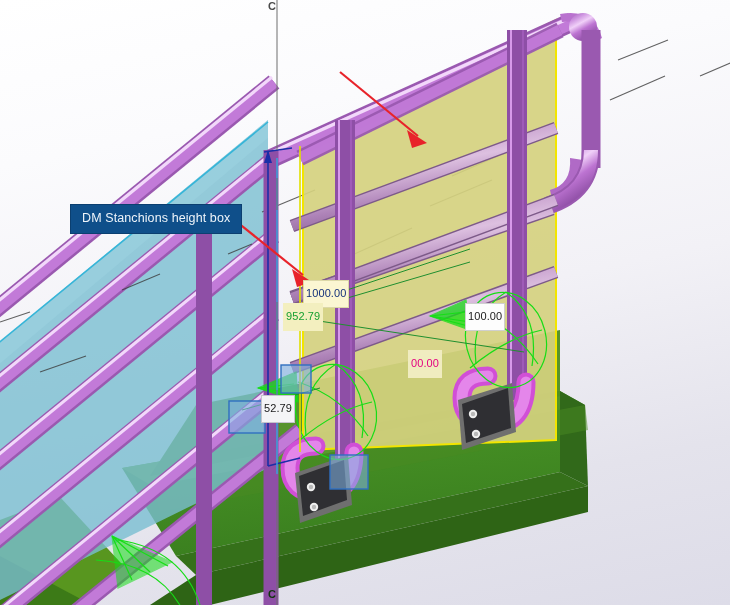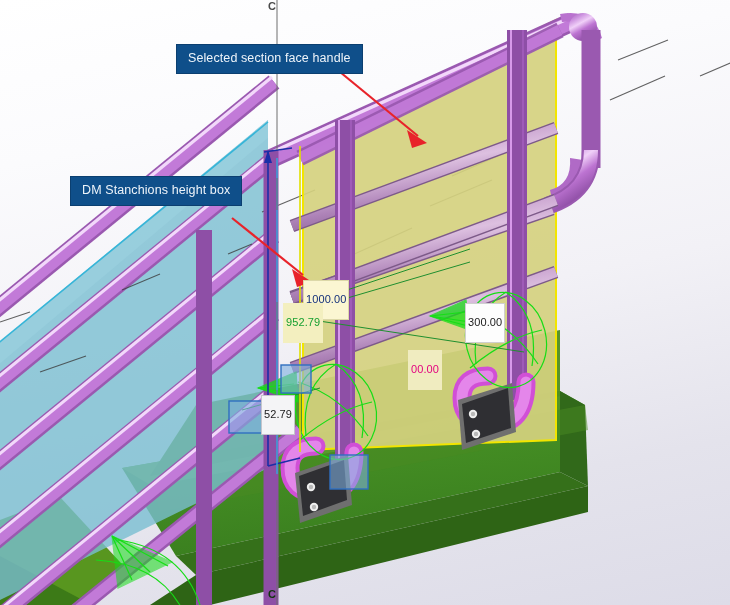--- a/index.html
+++ b/index.html
@@ -21,28 +21,28 @@
     color:#eef4fa;
     font-size:12.5px;
     line-height:1;
     padding:7px 11px 8px 11px;
     white-space:nowrap;
     border:1px solid #0b3f70;
     box-shadow:0 0 0 0 rgba(0,0,0,0);
     letter-spacing:.1px;
   }
   #callout-face{left:176px;top:44px;}
-  #callout-height{left:70px;top:176px;}
+  #callout-height{left:70px;top:204px;}
 
   
   .dimlabel{
     position:absolute;
     font-size:11px;
     line-height:1.05;
-    padding:13px 2px;
+    padding:7px 2px;
     white-space:nowrap;
     letter-spacing:.1px;
   }
   #dim-1000{left:303px;top:280px;color:#13307a;background:#fbf6d2;border:1px solid #dcd8a8;}
   #dim-952{left:283px;top:303px;color:#17a031;background:#f3efbf;border:1px solid transparent;}
   #dim-200{left:465px;top:303px;color:#1a1a1a;background:#fdfdfd;border:1px solid #cfcfcf;}
   #dim-00{left:408px;top:350px;color:#e3007f;background:#f0ecc0;border:1px solid transparent;}
   #dim-52{left:261px;top:395px;color:#1a1a1a;background:#f4f4f6;border:1px solid #c4c4cc;}
 
   
@@ -334,29 +334,28 @@
         </g>
         <g>
           <path d="M232,218 L303,275" stroke="#e8232a" stroke-width="2.2" fill="none"></path>
           <path d="M312,282 L292,269 L297,287 Z" fill="#e8232a"></path>
         </g>
       </g>
 
     </g>
   </svg>
 
-  <div class="callout" id="callout-face">Selected section face handle</div>
 
   <div class="callout" id="callout-height">DM Stanchions height box</div>
 
   <div class="dimlabel" id="dim-1000">1000.00</div>
 
   <div class="dimlabel" id="dim-952">952.79</div>
 
-  <div class="dimlabel" id="dim-200">300.00</div>
+  <div class="dimlabel" id="dim-200">100.00</div>
 
   <div class="dimlabel" id="dim-00">00.00</div>
 
   <div class="dimlabel" id="dim-52">52.79</div>
 
   <div class="sect-letter" id="sect-top">C</div>
 
   <div class="sect-letter" id="sect-bottom">C</div>
 
 </div>

